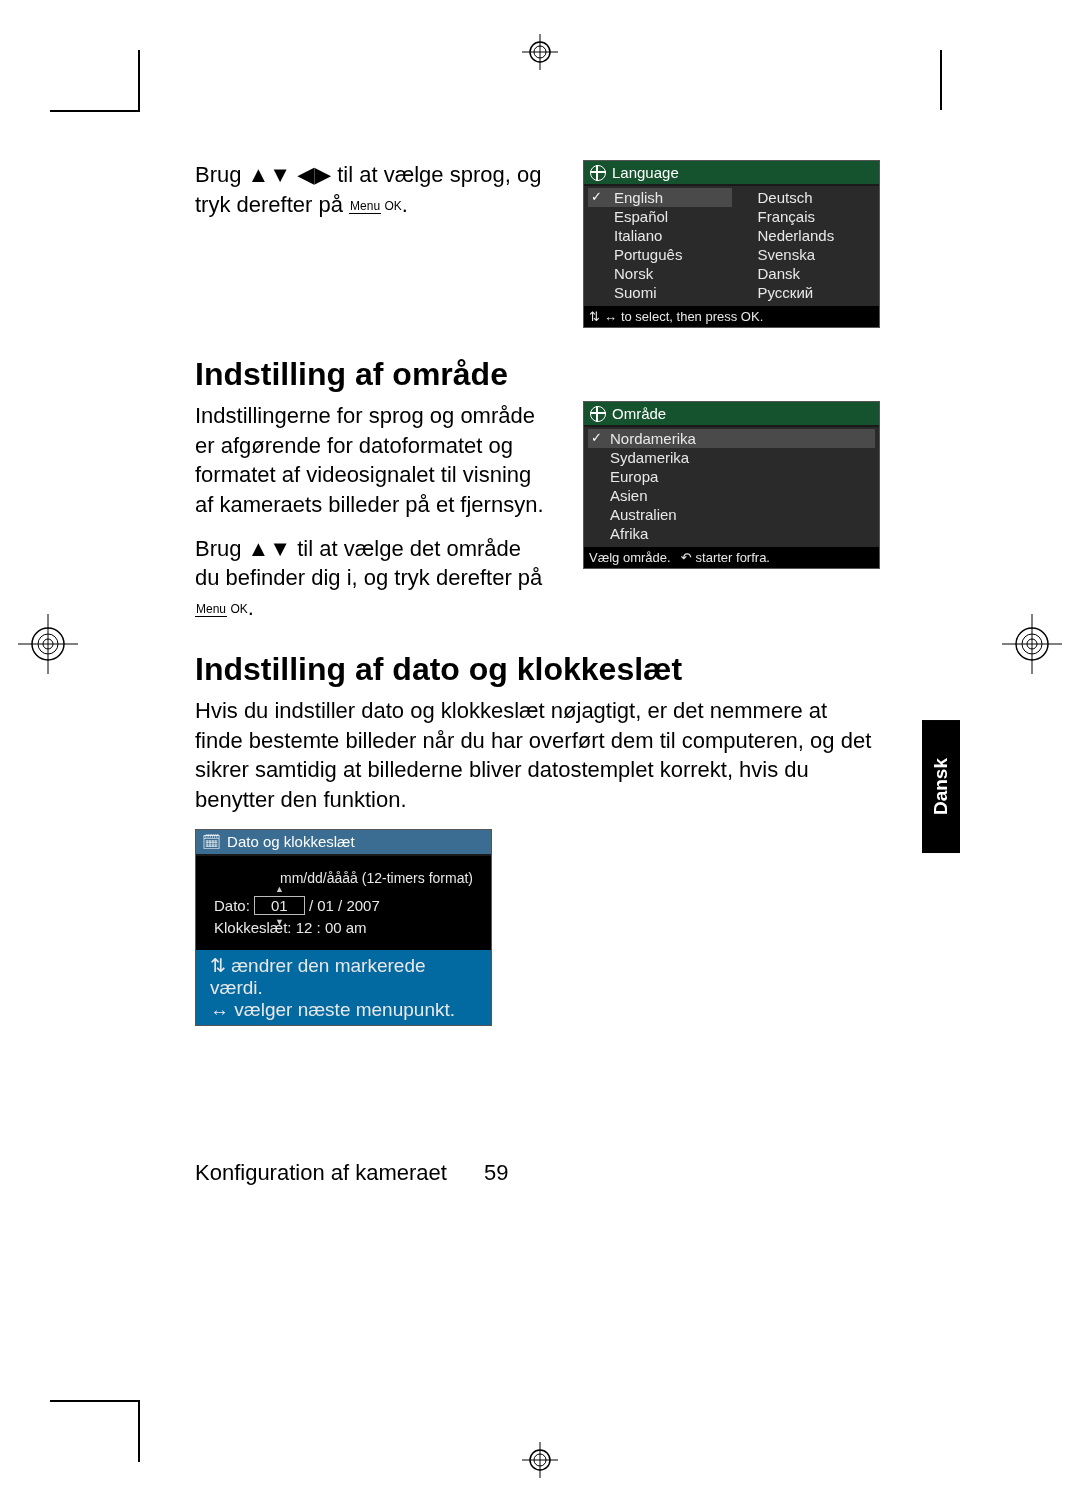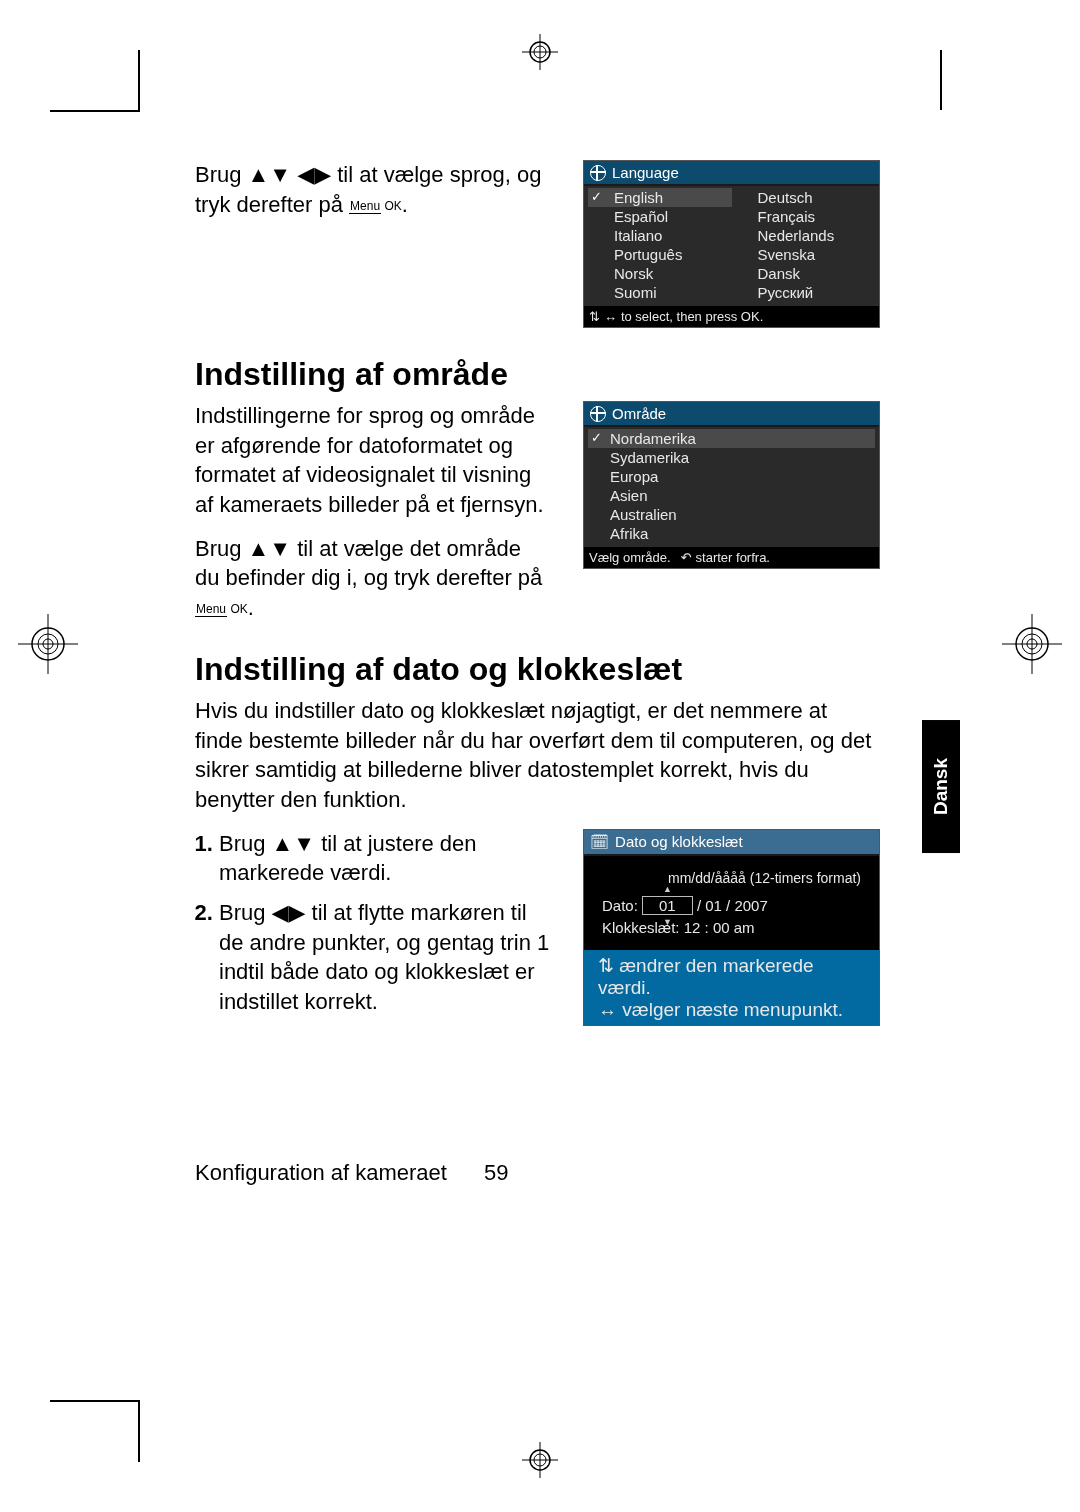--- a/index.html
+++ b/index.html
@@ -68,21 +68,21 @@
   
   .lcd {
     background: #2a2a2a;
     color: #e8e8e8;
     font-size: 15px;
     border: 1px solid #555;
     width: 295px;
     flex: 0 0 295px;
   }
   .lcd .titlebar {
-    background: #0c4a6e;
+    background: #14532d;
     color: #fff;
     padding: 3px 6px;
     display: flex;
     align-items: center;
     gap: 6px;
     border-bottom: 2px solid #1a1a1a;
   }
   .lcd .titlebar .globe {
     display:inline-block; width:14px; height:14px; border:1.5px solid #fff; border-radius:50%;
     position:relative;
@@ -322,26 +322,20 @@
         </div>
       </div>
     </div>
   </div>
 
   <div class="section">
     <h2>Indstilling af dato og klokkeslæt</h2>
     <div class="body-text">Hvis du indstiller dato og klokkeslæt nøjagtigt, er det nemmere at finde bestemte billeder når du har overført dem til computeren, og det sikrer samtidig at billederne bliver datostemplet korrekt, hvis du benytter den funktion.</div>
     <div style="height:14px"></div>
     <div class="row">
-      <div class="textcol">
-        <ol class="steps">
-          <li>Brug ▲▼ til at justere den markerede værdi.</li>
-          <li>Brug ◀▶ til at flytte markøren til de andre punkter, og gentag trin 1 indtil både dato og klokkeslæt er indstillet korrekt.</li>
-        </ol>
-      </div>
       <div class="lcd-date">
         <div class="titlebar">
           <span>🗓</span>
           <span>Dato og klokkeslæt</span>
         </div>
         <div class="body">
           <div class="fmt">mm/dd/åååå (12-timers format)</div>
           <div class="line">
             <span>Dato:</span>
             <span class="boxed">01</span><span> / 01 / 2007</span>

